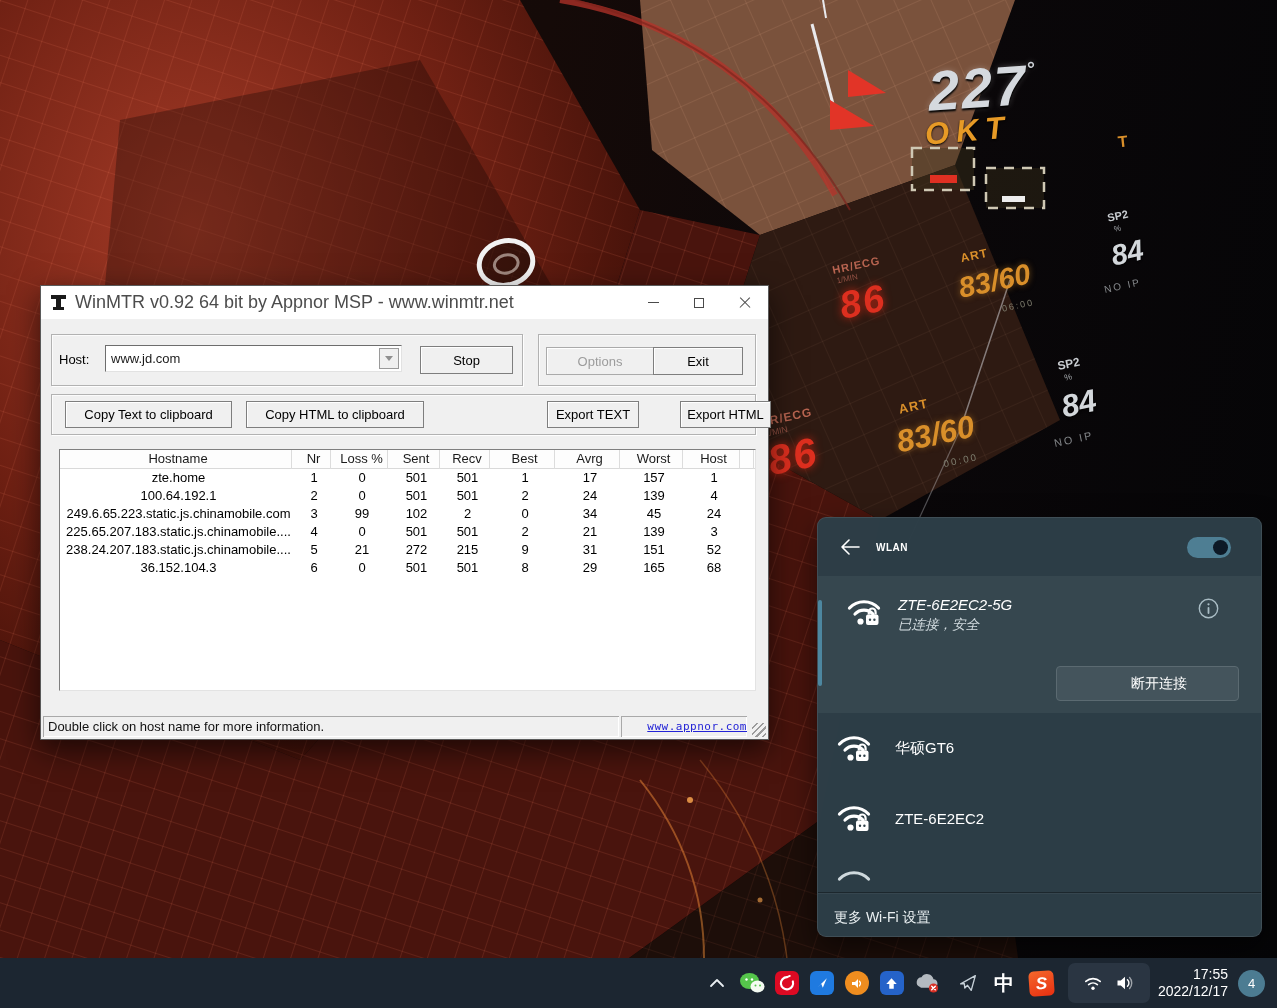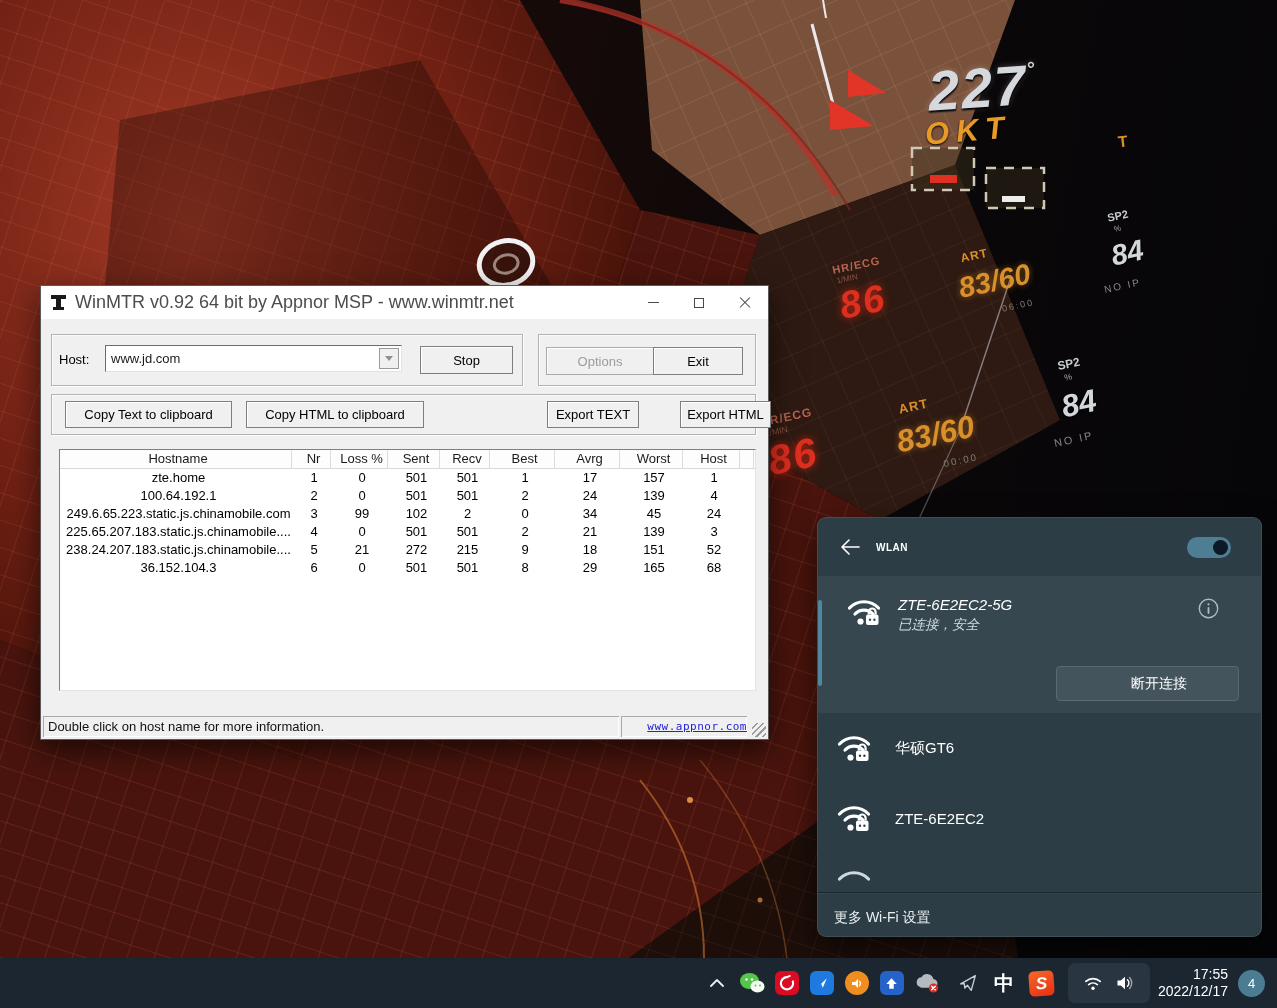--- a/index.html
+++ b/index.html
@@ -316,21 +316,21 @@
             <div class="tcell" style="width: 63px;">139</div>
             <div class="tcell" style="width: 57px;">3</div>
           </div>
           <div class="trow">
             <div class="tcell" style="width: 232px;">238.24.207.183.static.js.chinamobile....</div>
             <div class="tcell" style="width: 39px;">5</div>
             <div class="tcell" style="width: 57px;">21</div>
             <div class="tcell" style="width: 52px;">272</div>
             <div class="tcell" style="width: 50px;">215</div>
             <div class="tcell" style="width: 65px;">9</div>
-            <div class="tcell" style="width: 65px;">18</div>
+            <div class="tcell" style="width: 65px;">31</div>
             <div class="tcell" style="width: 63px;">151</div>
             <div class="tcell" style="width: 57px;">52</div>
           </div>
           <div class="trow">
             <div class="tcell" style="width: 232px;">36.152.104.3</div>
             <div class="tcell" style="width: 39px;">6</div>
             <div class="tcell" style="width: 57px;">0</div>
             <div class="tcell" style="width: 52px;">501</div>
             <div class="tcell" style="width: 50px;">501</div>
             <div class="tcell" style="width: 65px;">8</div>

